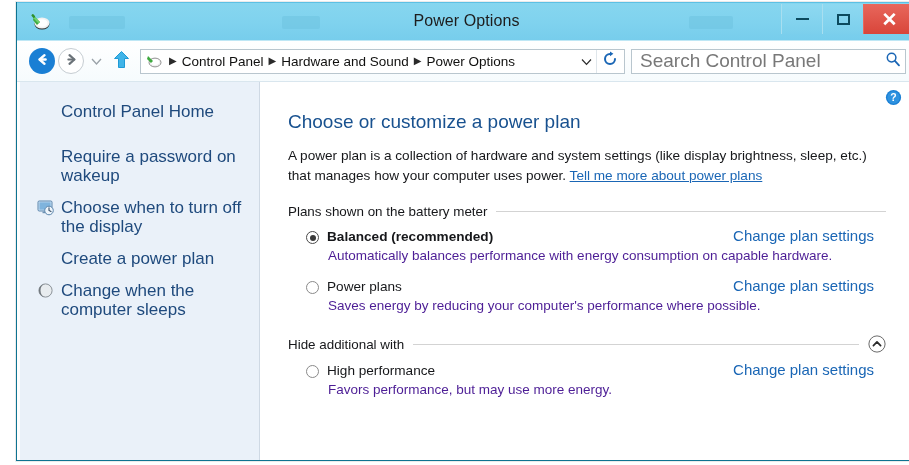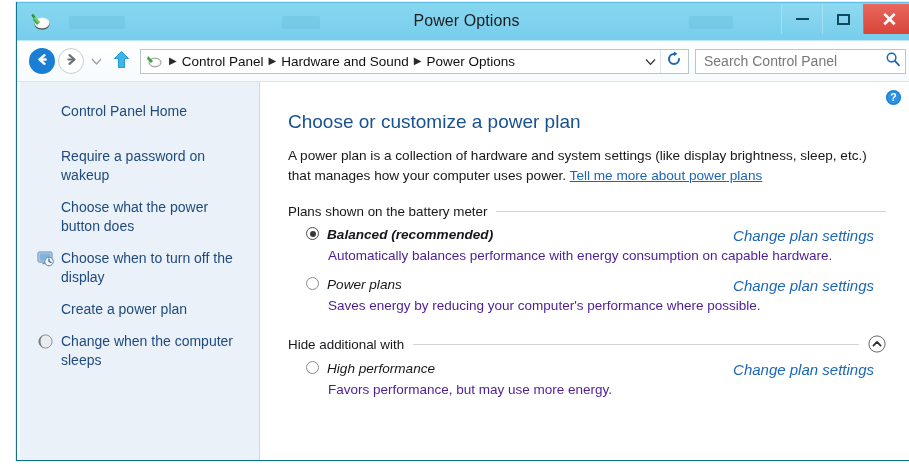--- a/index.html
+++ b/index.html
@@ -165,21 +165,21 @@
     margin-left: 6px;
     background: #ffffff;
     border: 1px solid #b9c6ce;
     display: flex;
     align-items: center;
     padding: 0 4px 0 8px;
   }
   #search-input {
     flex: 1 1 auto;
     border: none; outline: none;
-    font-size: 14px;
+    font-size: 19px;
     color: #7f1d1d;
     font-family: "Liberation Sans", sans-serif;
     background: transparent;
     min-width: 0;
   }
   #search-input::placeholder { color: #787878; opacity: 1; }
 
   
   #body {
     flex: 1 1 auto;
@@ -198,21 +198,21 @@
   #sidebar::before {
     content: "";
     position: absolute;
     left: 0; top: 0; bottom: 0;
     width: 3px;
     background: #ffffff;
   }
 
   .side-link {
     position: relative;
-    font-size: 14px;
+    font-size: 17px;
     color: #1f4a7d;
     line-height: 19px;
     padding: 0 14px 0 44px;
     margin-bottom: 13px;
     cursor: default;
   }
   .side-link.home { margin-bottom: 26px; }
   .side-link .sl-icon {
     position: absolute;
     left: 20px;
@@ -275,22 +275,21 @@
   .group-head .gh-toggle {
     flex: 0 0 auto;
     margin-left: 9px;
     width: 18px; height: 18px;
   }
 
   
   .plan { position: relative; margin-top: 8px; }
   .plan-row {
     display: flex;
-    align-items: flex-start;
-    font-style: italic;
+    align-items: flex-end;
   }
   .radio {
     flex: 0 0 13px;
     width: 13px; height: 13px;
     border-radius: 50%;
     border: 1px solid #8a8a8a;
     background: #ffffff;
     margin: 0 8px 0 18px;
     position: relative;
   }
@@ -447,23 +446,20 @@
     <div id="sidebar">
 
       <div class="side-link home">
         <span>Control Panel Home</span>
       </div>
 
       <div class="side-link">
         <span>Require a password on wakeup</span>
       </div>
 
-      <div class="side-link">
-        <span>Choose what the power button does</span>
-      </div>
 
 
       <div class="side-link">
         <span class="sl-icon">
           <svg width="17" height="17" viewBox="0 0 17 17">
             <rect x="1" y="2" width="14" height="10" rx="1.2" fill="#cfe3f5" stroke="#5b86ad" stroke-width="1"></rect>
             <rect x="2.4" y="3.3" width="11.2" height="7.4" fill="#7fb4dd"></rect>
             <rect x="5.5" y="12.6" width="6" height="1.6" fill="#6f93b3"></rect>
             <circle cx="12" cy="11.5" r="4.3" fill="#eef5fb" stroke="#5b86ad" stroke-width="1"></circle>
             <path d="M12 8.8 L12 11.5 L14 12.6" fill="none" stroke="#38506b" stroke-width="1.1" stroke-linecap="round"></path>

